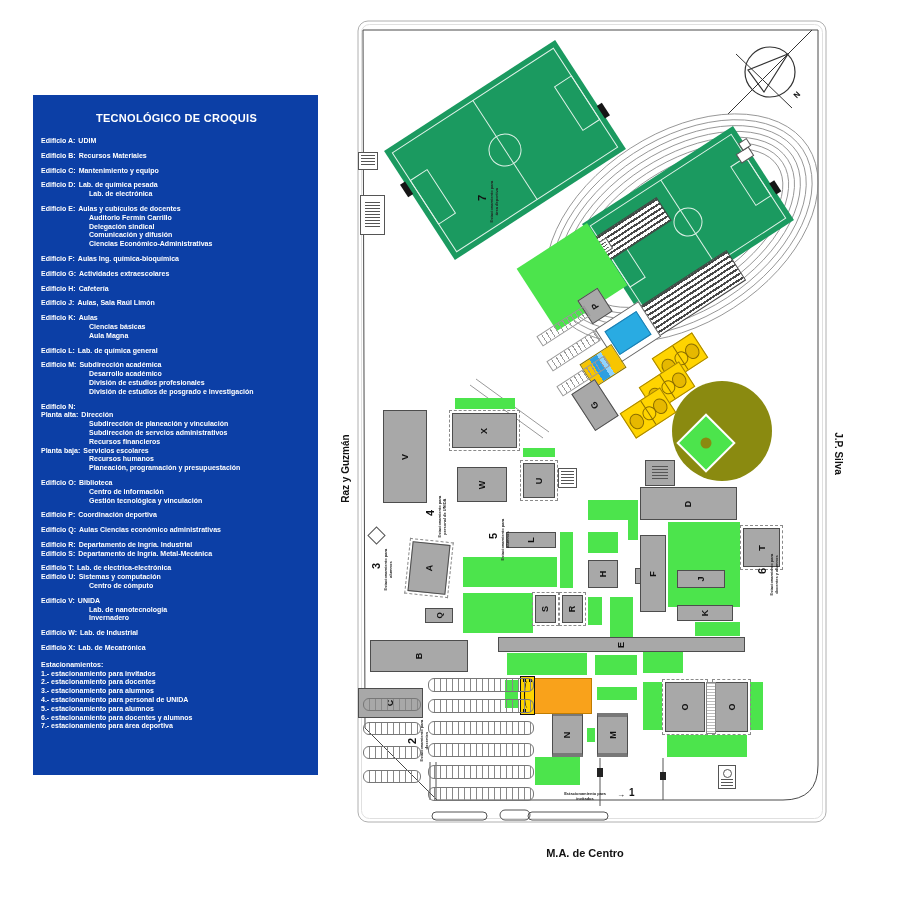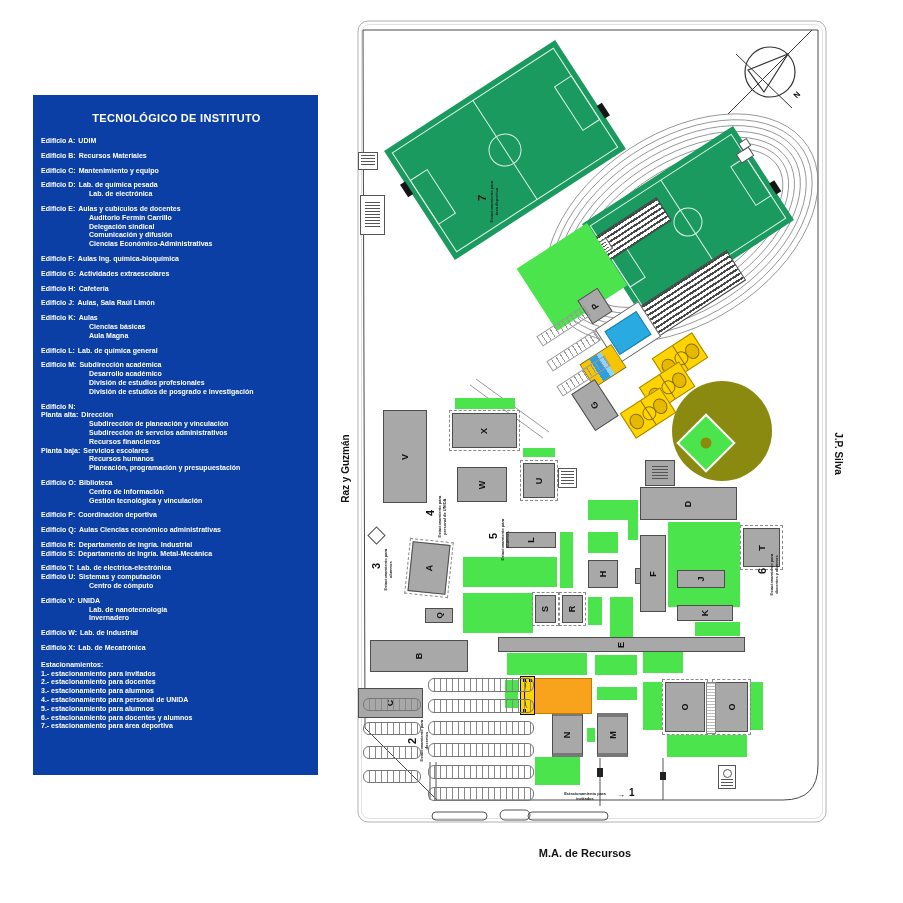--- a/index.html
+++ b/index.html
@@ -43,21 +43,21 @@
   .stage{position:absolute;background:#ffd400;border:1px solid #111;}
   .stage .arc{position:absolute;left:3px;top:4px;width:6px;height:27px;border-left:1.5px solid #111;border-radius:50%;}
   .dotb{position:absolute;width:3px;height:3px;background:#111;}
   .odiv{position:absolute;background:repeating-linear-gradient(180deg,#bbb 0 1px,#fff 1px 3px);border:1px solid #888;}
 </style>
 </head>
 <body>
 
 <div id="legend">
   <div class="ttl">
-    <div>TECNOLÓGICO DE INSTITUTO</div>
+    <div>TECNOLÓGICO DE CROQUIS</div>
   </div>
   <div id="legend-entries">
       <div class="le">
         <div class="lrow">
           <span class="llabel">Edificio A:</span>
           <span class="ltext">UDIM</span>
         </div>
       </div>
       <div class="le">
         <div class="lrow">
@@ -490,13 +490,13 @@
     <div class="prow" style="left: 6px; top: 702px; width: 56px; height: 11px;"></div>
     <div class="prow" style="left: 6px; top: 726px; width: 56px; height: 11px;"></div>
     <div class="prow" style="left: 6px; top: 750px; width: 56px; height: 11px;"></div>
     <div class="pk7bar" style="left: 178px; top: 300px; width: 55px; height: 10px;"></div>
     <div class="pk7bar" style="left: 188px; top: 325px; width: 55px; height: 10px;"></div>
     <div class="pk7bar" style="left: 198px; top: 350px; width: 55px; height: 10px;"></div>
   </div>
 
 <div class="street" style="left:285px;top:463px;width:120px;transform:rotate(-90deg);">Raz y Guzmán</div>
 <div class="street" style="left:788px;top:448px;width:100px;transform:rotate(90deg);">J.P. Silva</div>
-<div class="street" style="left:485px;top:847px;width:200px;font-size:11px;">M.A. de Recursos</div>
+<div class="street" style="left:485px;top:847px;width:200px;font-size:11px;">M.A. de Centro</div>
 
 </body></html>

